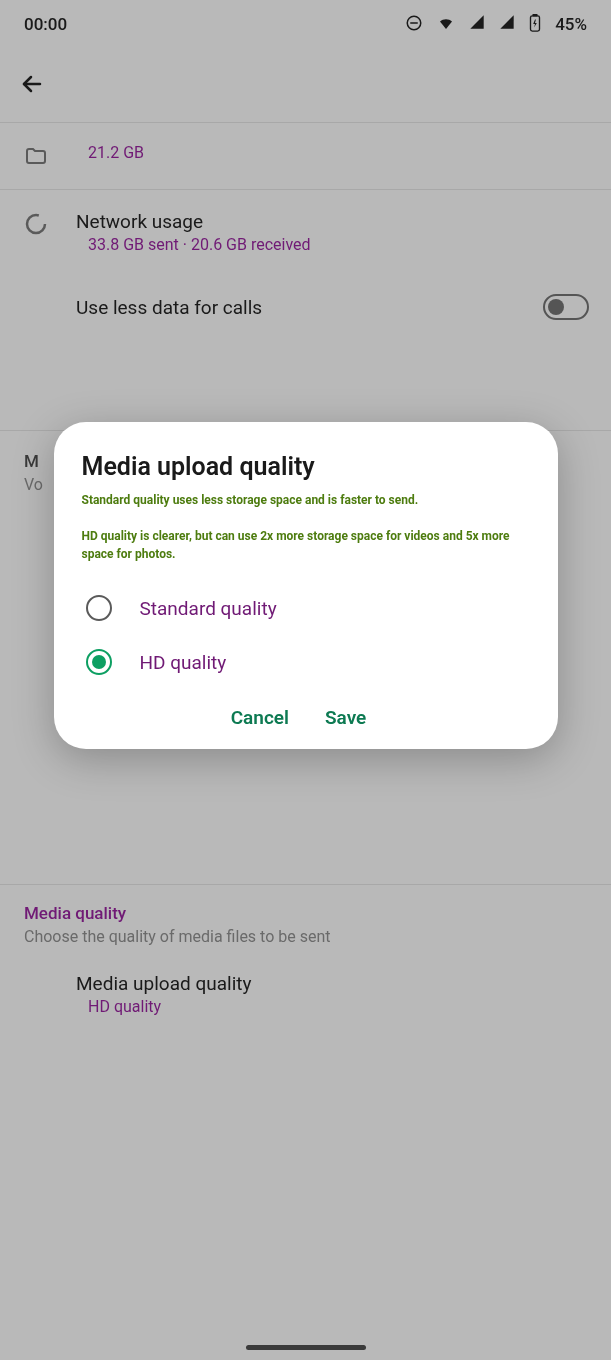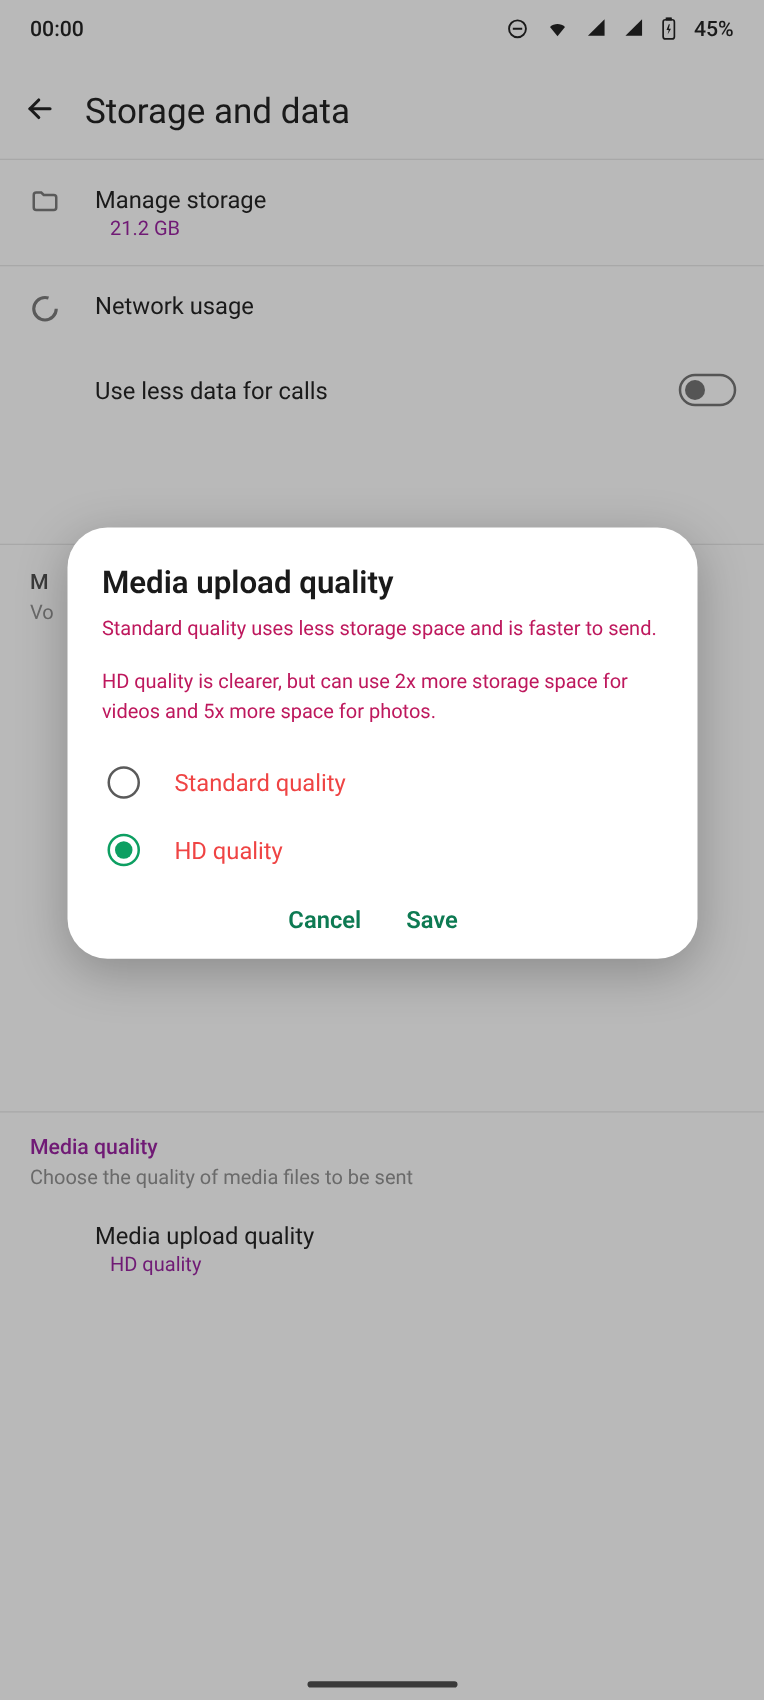--- a/index.html
+++ b/index.html
@@ -132,24 +132,25 @@
       padding: 30px 28px 20px;
       box-shadow: 0 10px 40px rgba(0,0,0,0.25);
     }
     .dialog-title {
       font-size: 25px;
       font-weight: 600;
       color: #1a1a1a;
       margin-bottom: 10px;
     }
     .dialog-desc {
-      font-size: 16px;
-      color: #be185d;
+      font-size: 12px;
+      color: #4d7c0f;
       line-height: 1.5;
       margin-bottom: 18px;
+      font-weight: bold;
     }
     .dialog-desc:last-of-type {
       margin-bottom: 36px;
     }
     .radio-option {
       display: flex;
       align-items: center;
       gap: 28px;
       padding: 14px 4px;
     }
@@ -170,21 +171,21 @@
       width: 14px;
       height: 14px;
       background: #0d9f62;
       border-radius: 50%;
       top: 50%;
       left: 50%;
       transform: translate(-50%, -50%);
     }
     .radio-label {
       font-size: 19px;
-      color: #ef4444;
+      color: #701a75;
     }
     .dialog-actions {
       display: flex;
       justify-content: center;
       gap: 36px;
       margin-top: 17px;
       padding-right: 14px;
     }
     .dialog-btn {
       background: none;
@@ -260,46 +261,45 @@
   </div>
 </div>
 
 <div class="header">
   <span class="back-icon">
     <svg viewBox="0 0 24 24" fill="none" stroke="#1a1a1a" stroke-width="2.5" stroke-linecap="round" stroke-linejoin="round">
         <line x1="20" y1="12" x2="4" y2="12"></line>
         <polyline points="11 5 4 12 11 19"></polyline>
       </svg>
   </span>
-  <span class="header-title">Storage and data</span>
 </div>
 
 <div class="section">
   <div class="list-item">
     <span class="list-item-icon">
       <svg width="24" height="24" viewBox="0 0 24 24" fill="none" stroke="#5a5a5a" stroke-width="2">
           <path d="M3 6a2 2 0 012-2h4l2 2h8a2 2 0 012 2v8a2 2 0 01-2 2H5a2 2 0 01-2-2V6z"></path>
         </svg>
     </span>
     <div class="list-item-content">
-      <div class="list-item-title">Manage storage</div>
       <div class="list-item-subtitle">21.2 GB</div>
     </div>
   </div>
 </div>
 
 <div class="section">
   <div class="list-item">
     <span class="list-item-icon">
       <svg width="24" height="24" viewBox="0 0 24 24" fill="none" stroke="#5a5a5a" stroke-width="2.5">
           <circle cx="12" cy="12" r="9" stroke-dasharray="45 12"></circle>
         </svg>
     </span>
     <div class="list-item-content">
       <div class="list-item-title">Network usage</div>
+      <div class="list-item-subtitle">33.8 GB sent · 20.6 GB received</div>
     </div>
   </div>
   <div class="toggle-item">
     <span class="toggle-label">Use less data for calls</span>
     <div class="toggle">
       <div class="toggle-knob"></div>
     </div>
   </div>
 </div>
 

